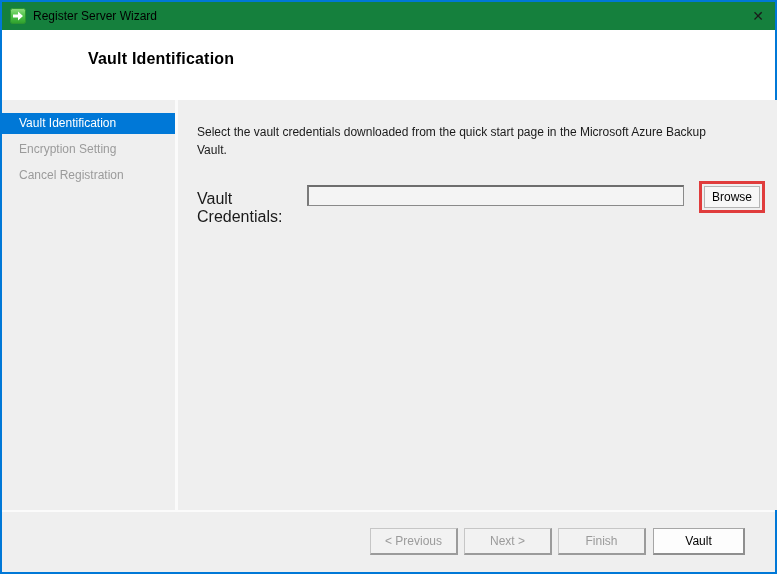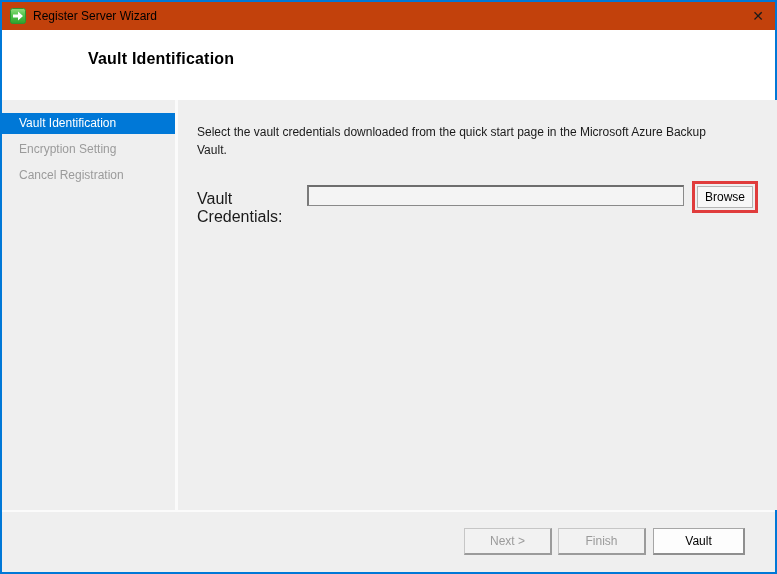--- a/index.html
+++ b/index.html
@@ -9,21 +9,21 @@
   .window {
     width:777px; height:574px;
     border:2px solid #0078d7;
     background:#efefef;
     display:flex; flex-direction:column;
     position:relative;
   }
 
   
   .titlebar {
-    height:28px; background:#c2410c;
+    height:28px; background:#15803d;
     display:flex; align-items:center;
     padding-left:8px; flex:0 0 auto;
   }
   .app-icon { width:16px; height:16px; margin-right:7px; flex:0 0 auto; }
   .titlebar-title { font-size:12px; color:#000; }
   .titlebar-spacer { flex:1; }
   .close-btn {
     width:34px; height:28px; display:flex; align-items:center; justify-content:center;
     font-size:14px; color:#1a1a1a; cursor:default;
   }
@@ -56,21 +56,21 @@
   }
   .form-row { margin-top:26px; display:flex; align-items:flex-start; }
   .field-label { font-size:16px; color:#1a1a1a; width:110px; padding-top:5px; flex:0 0 auto; }
   .cred-input {
     width:377px; height:21px; flex:0 0 auto;
     background:#f4f4f4;
     border:1px solid #8a8a8a; border-top:2px solid #6d6d6d; border-left:2px solid #7a7a7a;
     font-size:12px; padding:0 4px; color:#1a1a1a; outline:none;
   }
   .annotation-box {
-    margin-left:8px; margin-top:-4px;
+    margin-left:15px; margin-top:-4px;
     border:3px solid #e03c3c; padding:2px;
     display:inline-block;
   }
   .browse-btn {
     width:56px; height:22px;
     background:#f7f7f7; border:1px solid #b5b5b5;
     font-size:12px; color:#000;
     font-family:"Liberation Sans","DejaVu Sans",sans-serif;
   }
 
@@ -137,18 +137,19 @@
         <input class="cred-input" type="text" value="" style="">
         <span class="annotation-box">
           <button class="browse-btn">Browse</button>
         </span>
       </div>
     </div>
 
   </div>
 
   <div class="footer">
+    <button class="btn" disabled="">&lt; Previous</button>
     <button class="btn" disabled="">Next &gt;</button>
     <button class="btn" disabled="">Finish</button>
     <button class="btn enabled cancel">Vault</button>
   </div>
 
 </div>
 
 </body></html>

